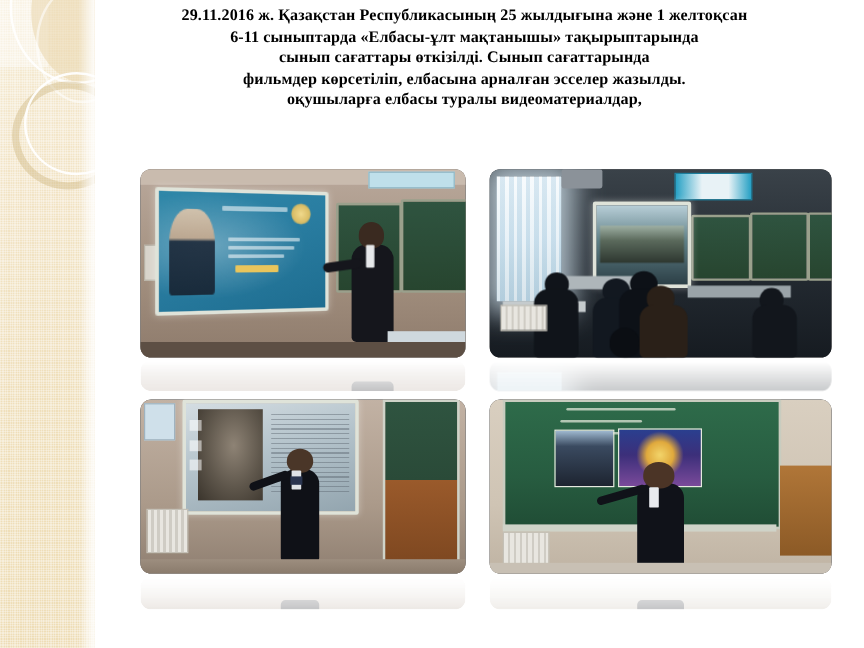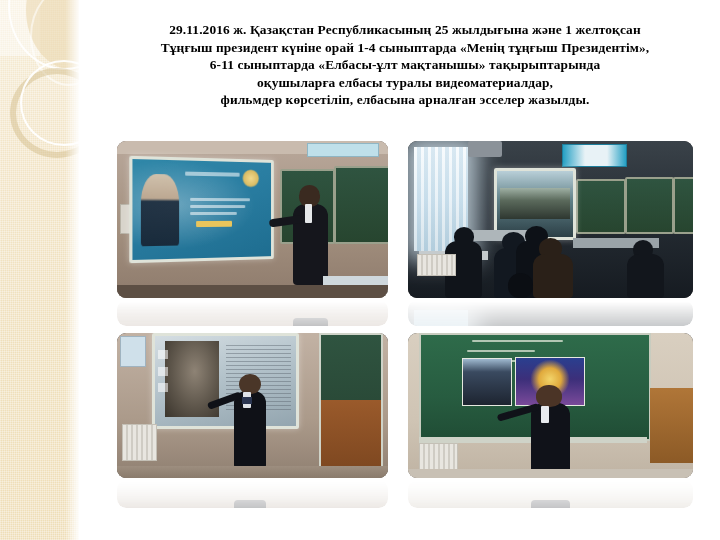--- a/index.html
+++ b/index.html
@@ -74,29 +74,28 @@
     position: absolute;
     left: 26px; top: -50px;
     width: 96px; height: 120px;
     border-radius: 50%;
     background: rgba(233,214,172,.55);
   }
 
   
   .title-block {
     position: absolute;
-    left: 90px; top: 4px;
+    left: 72px; top: 4px;
     width: 630px;
     text-align: center;
     color: #000000;
     font-weight: bold;
     font-size: 13.4px;
     line-height: 17.6px;
     letter-spacing: .1px;
-    margin-top: 17px;
   }
   .title-line { display: block; white-space: nowrap; }
 
   
   .photo {
     position: absolute;
     border-radius: 9px;
     overflow: hidden;
     background: #2a2a2a;
   }
@@ -279,24 +278,24 @@
     <div class="band-shade"></div>
     <div class="band-ring ring-a"></div>
     <div class="band-ring ring-d"></div>
     <div class="band-ring ring-b"></div>
     <div class="band-ring ring-c"></div>
     <div class="edge-fade"></div>
   </div>
 
   <div class="title-block">
     <span class="title-line">29.11.2016 ж. Қазақстан Республикасының  25 жылдығына және 1 желтоқсан</span>
-    <span class="title-line">Тұңғыш президент күніне орай  1-4 сыныптарда «Менің тұңғыш Президентім»,</span>
     <span class="title-line">6-11 сыныптарда «Елбасы-ұлт мақтанышы» тақырыптарында</span>
+    <span class="title-line">сынып сағаттары өткізілді. Сынып  сағаттарында</span>
+    <span class="title-line">фильмдер көрсетіліп, елбасына арналған эсселер  жазылды.</span>
     <span class="title-line">оқушыларға елбасы туралы видеоматериалдар,</span>
-    <span class="title-line">фильмдер көрсетіліп, елбасына арналған эсселер  жазылды.</span>
   </div>
 
   <div class="photo p1" style="left:117px; top:141px; width:271px; height:157px;">
     <div class="scene">
       <div class="wall"></div>
       <div class="ceil"></div>
       <div class="side-plate"></div>
 
       <div class="board" style="left:60%; top:18%; width:19%; height:45%;"></div>
       <div class="board" style="left:80%; top:16%; width:20%; height:47%;"></div>

